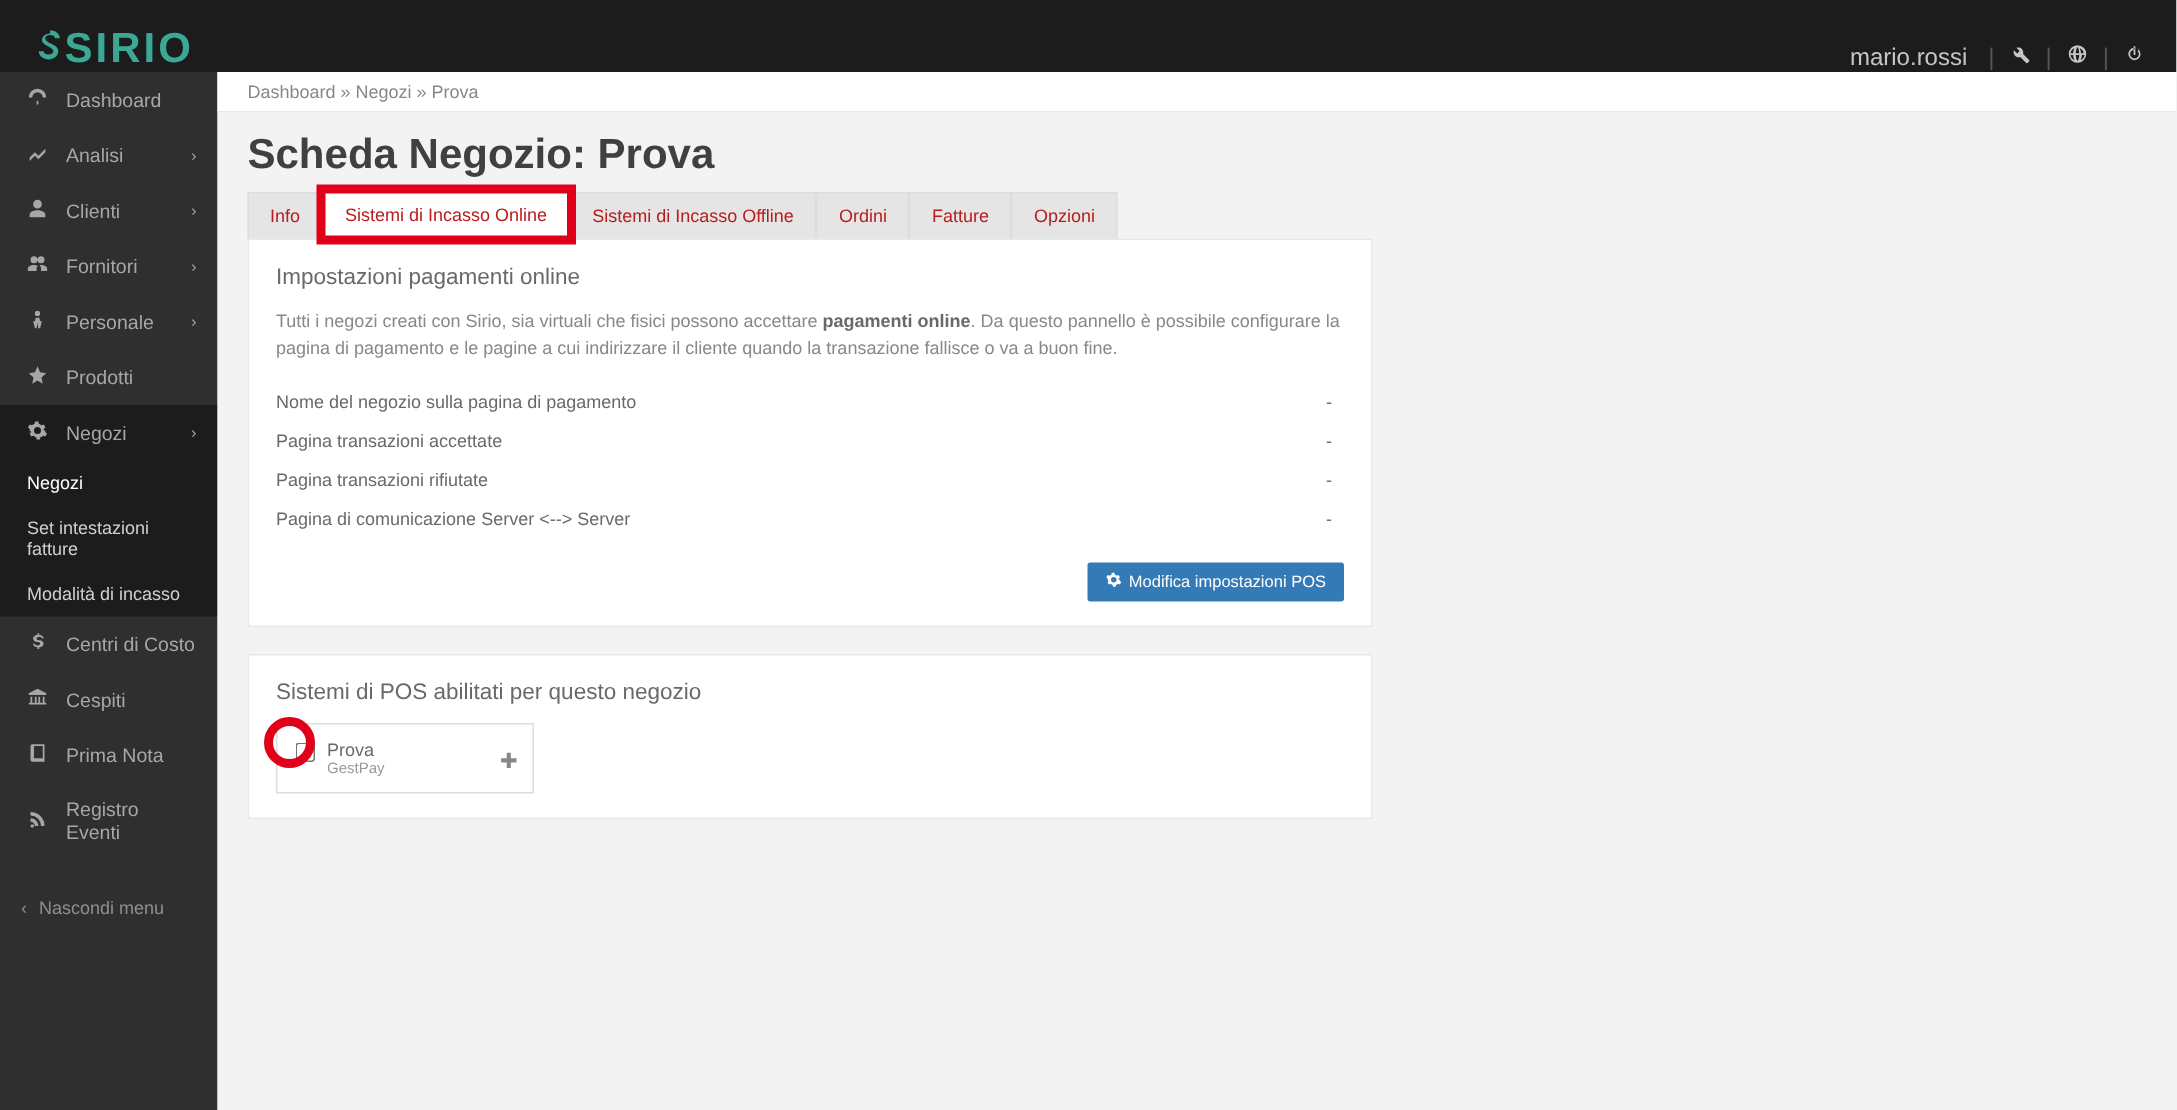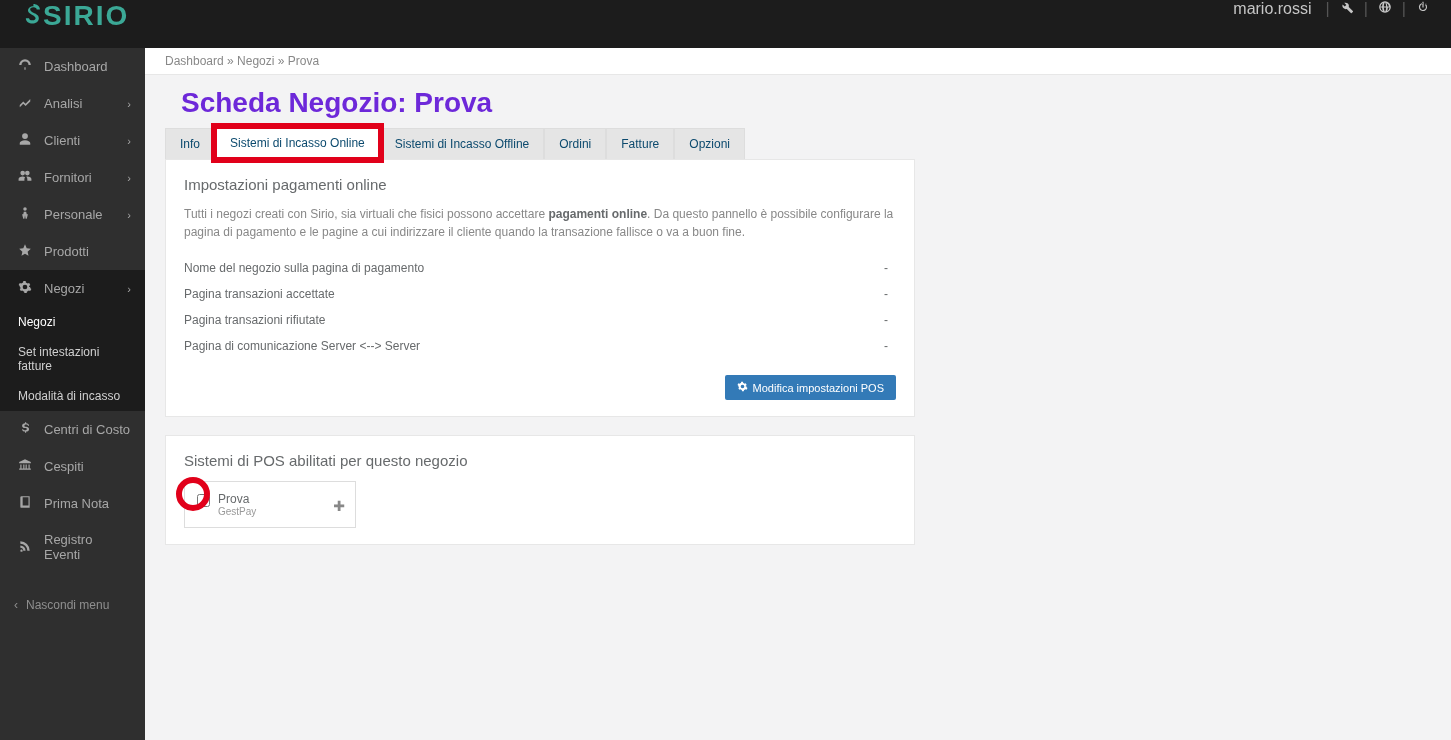--- a/index.html
+++ b/index.html
@@ -1,39 +1,39 @@
 <!DOCTYPE html>
 <html><head>
 <meta charset="utf-8">
 <style>
 *{box-sizing:border-box;margin:0;padding:0;font-family:"Helvetica Neue",Helvetica,Arial,sans-serif}
 body{background:#f3f3f4;color:#676a6c;font-size:13px;width:1451px;height:740px;overflow:hidden}
-.topbar{height:48px;background:#1c1c1c;display:flex;align-items:flex-start;justify-content:space-between;padding:0 15px}
+.topbar{height:48px;background:#1c1c1c;display:flex;align-items:flex-end;justify-content:space-between;padding:0 15px}
 .logo{color:#3ba896;font-size:28px;font-weight:600;letter-spacing:2px;display:flex;align-items:center}
 .logo svg{margin-right:2px}
 .top-right{display:flex;align-items:center;color:#c6c6c6;font-size:16px}
 .top-right .username{margin-right:10px}
 .top-right .divider{color:#555;margin:0 4px}
 .top-right .icon{cursor:pointer;padding:0 6px;color:#c6c6c6}
 .layout{display:flex;height:calc(100% - 48px)}
 .sidebar{width:145px;background:#2f2f2f;color:#a7a7a7;font-size:13px;overflow-y:auto}
 .sidebar .item{display:flex;align-items:center;padding:10px 14px;cursor:pointer;border-bottom:0}
 .sidebar .item .icon{width:22px;text-align:center;margin-right:8px;font-size:14px;color:#a7a7a7}
 .sidebar .item .label{flex:1;color:#a7a7a7}
 .sidebar .item .chev{font-size:11px;color:#a7a7a7}
 .sidebar .expanded{background:#1c1c1c}
 .sidebar .subitem{padding:8px 14px 8px 18px;background:#1c1c1c;cursor:pointer;color:#d0d0d0;font-size:12px}
 .sidebar .subitem.active{color:#fff}
 .sidebar .hide-menu{padding:14px;cursor:pointer;color:#8f8f8f;font-size:12px;display:flex;align-items:center;margin-top:12px}
 .sidebar .hide-menu .chev-l{margin-right:8px;font-size:12px}
 .main{flex:1;background:#f3f3f4;overflow:auto}
 .breadcrumb{background:#fff;border-bottom:1px solid #e7e7e7;padding:6px 20px;font-size:12px;color:#888}
-.page-title{padding:12px 36px 8px;font-size:28px;font-weight:600;color:#6d28d9}
+.page-title{padding:12px 20px 8px;font-size:28px;font-weight:600;color:#404040}
 .tabs{display:flex;padding:0 20px;align-items:flex-end}
-.tab{padding:8px 14px;background:#e5e5e5;border:1px solid #ddd;border-bottom:none;color:#0c4a6e;cursor:pointer;font-size:12px;margin-right:0;position:relative}
+.tab{padding:8px 14px;background:#e5e5e5;border:1px solid #ddd;border-bottom:none;color:#b91c1c;cursor:pointer;font-size:12px;margin-right:0;position:relative}
 .tab.active{background:#fff;border-bottom:1px solid #fff;z-index:2}
 .tab.highlight-red{outline:6px solid #e1001a;outline-offset:-2px;z-index:3}
 .panel{background:#fff;border:1px solid #e7e7e7;margin:0 20px 18px;padding:16px 18px}
 .panel h3{font-size:15px;font-weight:400;color:#676a6c;margin-bottom:12px}
 .panel .help{font-size:12px;color:#888;line-height:1.5;margin-bottom:14px}
 .panel .help strong{color:#676a6c}
 .kv-row{display:flex;justify-content:space-between;padding:6px 0;font-size:12px;color:#676a6c}
 .kv-row .k{flex:1}
 .kv-row .v{width:20px;text-align:center;color:#676a6c}
 .btn-primary{background:#337ab7;color:#fff;border:none;padding:6px 12px;border-radius:2px;font-size:11px;cursor:pointer;display:inline-flex;align-items:center}

